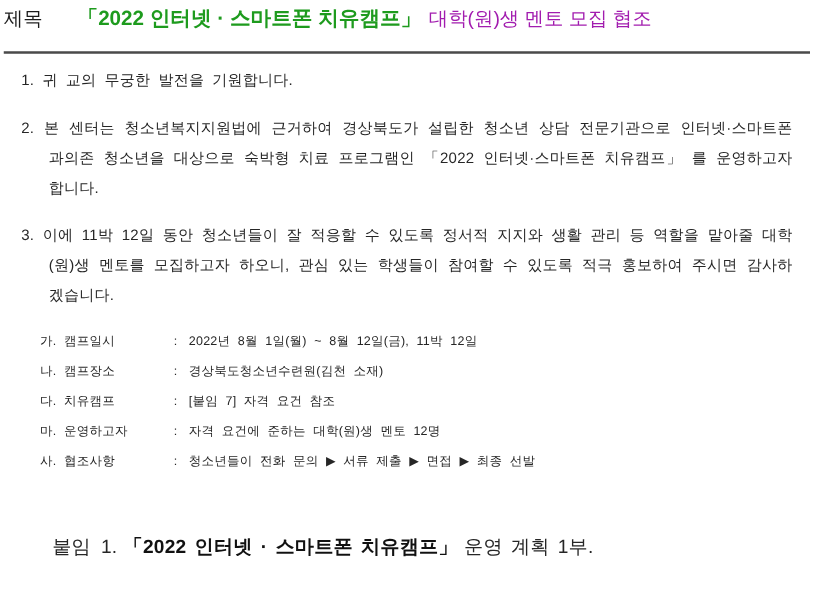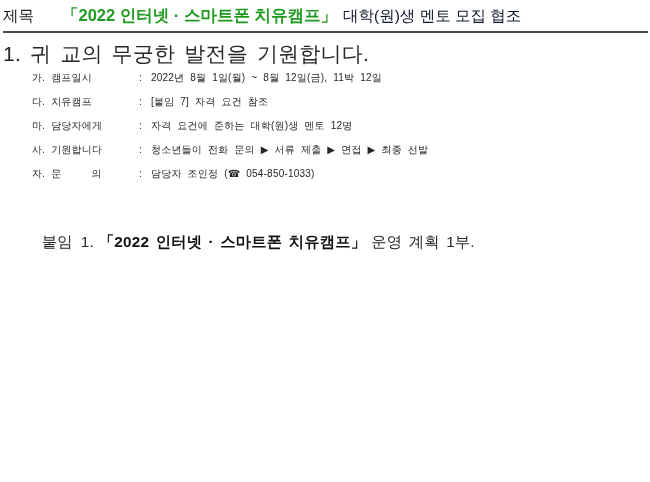--- a/index.html
+++ b/index.html
@@ -8,35 +8,35 @@
     background: #ffffff;
     font-family: "Liberation Sans", "DejaVu Sans", sans-serif;
     color: #262626;
     overflow: hidden;
   }
   .doc { padding: 3px 2px 0 3px; }
 
   
   .title-row {
     display: flex; align-items: flex-start;
-    padding: 3px 0 6px 0;
+    padding: 3px 0 16px 0;
     border-bottom: 2px solid #4a4a4a;
     font-size: 15.5px;
     line-height: 19px;
     white-space: nowrap;
   }
   .title-label { display: inline-block; width: 59px; flex: 0 0 59px; color: #1c1c1c; }
   .title-highlight { color: #1e9b1e; font-weight: bold; font-size: 16.5px; margin-right: 6px; }
-  .title-rest { color: #0f172a; }
+  .title-rest { color: #a21caf; }
 
   
   .para {
-    font-size: 21px;
+    font-size: 12px;
     line-height: 24px;
-    margin: 0;
+    margin: 14px;
     text-align: justify;
     word-spacing: 3px;
     letter-spacing: 0.2px;
   }
   .para.first { margin-top: 9px; }
   .para.hang { padding-left: 22px; text-indent: -22px; }
 
   
   .details { margin-left: 29px; }
   .detail-row { font-size: 10px; line-height: 24px; white-space: nowrap; letter-spacing: 0.2px; word-spacing: 3px; }
@@ -58,36 +58,38 @@
 <div class="doc">
 
   <div class="title-row">
     <span class="title-label">제목</span>
     <span>
       <span class="title-highlight">「2022 인터넷 · 스마트폰 치유캠프」</span><span class="title-rest">대학(원)생 멘토 모집 협조</span>
     </span>
   </div>
 
   <p class="para first">1. 귀 교의 무궁한 발전을 기원합니다.</p>
+  <p class="para hang">2. 본 센터는 청소년복지지원법에 근거하여 경상북도가 설립한 청소년 상담 전문기관으로 인터넷·스마트폰 과의존 청소년을 대상으로 숙박형 치료 프로그램인 「2022 인터넷·스마트폰 치유캠프」 를 운영하고자 합니다.</p>
+  <p class="para hang">3. 이에 11박 12일 동안 청소년들이 잘 적응할 수 있도록 정서적 지지와 생활 관리 등 역할을 맡아줄 대학(원)생 멘토를 모집하고자 하오니, 관심 있는 학생들이 참여할 수 있도록 적극 홍보하여 주시면 감사하겠습니다.</p>
 
   <div class="details">
     <div class="detail-row">
       <span class="detail-label">가. 캠프일시</span><span class="detail-colon">:</span><span class="detail-value">2022년 8월 1일(월) ~ 8월 12일(금), 11박 12일</span>
     </div>
     <div class="detail-row">
+      <span class="detail-label">나. 캠프장소</span><span class="detail-colon">:</span><span class="detail-value">경상북도청소년수련원(김천 소재)</span>
+    </div>
+    <div class="detail-row">
       <span class="detail-label">다. 치유캠프</span><span class="detail-colon">:</span><span class="detail-value">[붙임 7] 자격 요건 참조</span>
     </div>
     <div class="detail-row">
-      <span class="detail-label">마. 담당자에게</span><span class="detail-colon">:</span><span class="detail-value">자격 요건에 준하는 대학(원)생 멘토 12명</span>
+      <span class="detail-label">마. 운영하고자</span><span class="detail-colon">:</span><span class="detail-value">자격 요건에 준하는 대학(원)생 멘토 12명</span>
     </div>
     <div class="detail-row">
-      <span class="detail-label">사. 기원합니다</span><span class="detail-colon">:</span><span class="detail-value">청소년들이 전화 문의 ▶ 서류 제출 ▶ 면접 ▶ 최종 선발</span>
-    </div>
-    <div class="detail-row">
-      <span class="detail-label">자. 문     의</span><span class="detail-colon">:</span><span class="detail-value">담당자 조인정 (☎ 054-850-1033)</span>
+      <span class="detail-label">사. 협조사항</span><span class="detail-colon">:</span><span class="detail-value">청소년들이 전화 문의 ▶ 서류 제출 ▶ 면접 ▶ 최종 선발</span>
     </div>
   </div>
 
   <div class="attachments">
     <div class="attach-row">
       <span class="attach-prefix">붙임</span><span class="attach-no">1.</span><span class="attach-highlight">「2022 인터넷 · 스마트폰 치유캠프」</span><span class="attach-rest">운영 계획 1부.</span>
     </div>
 
   </div>
 

